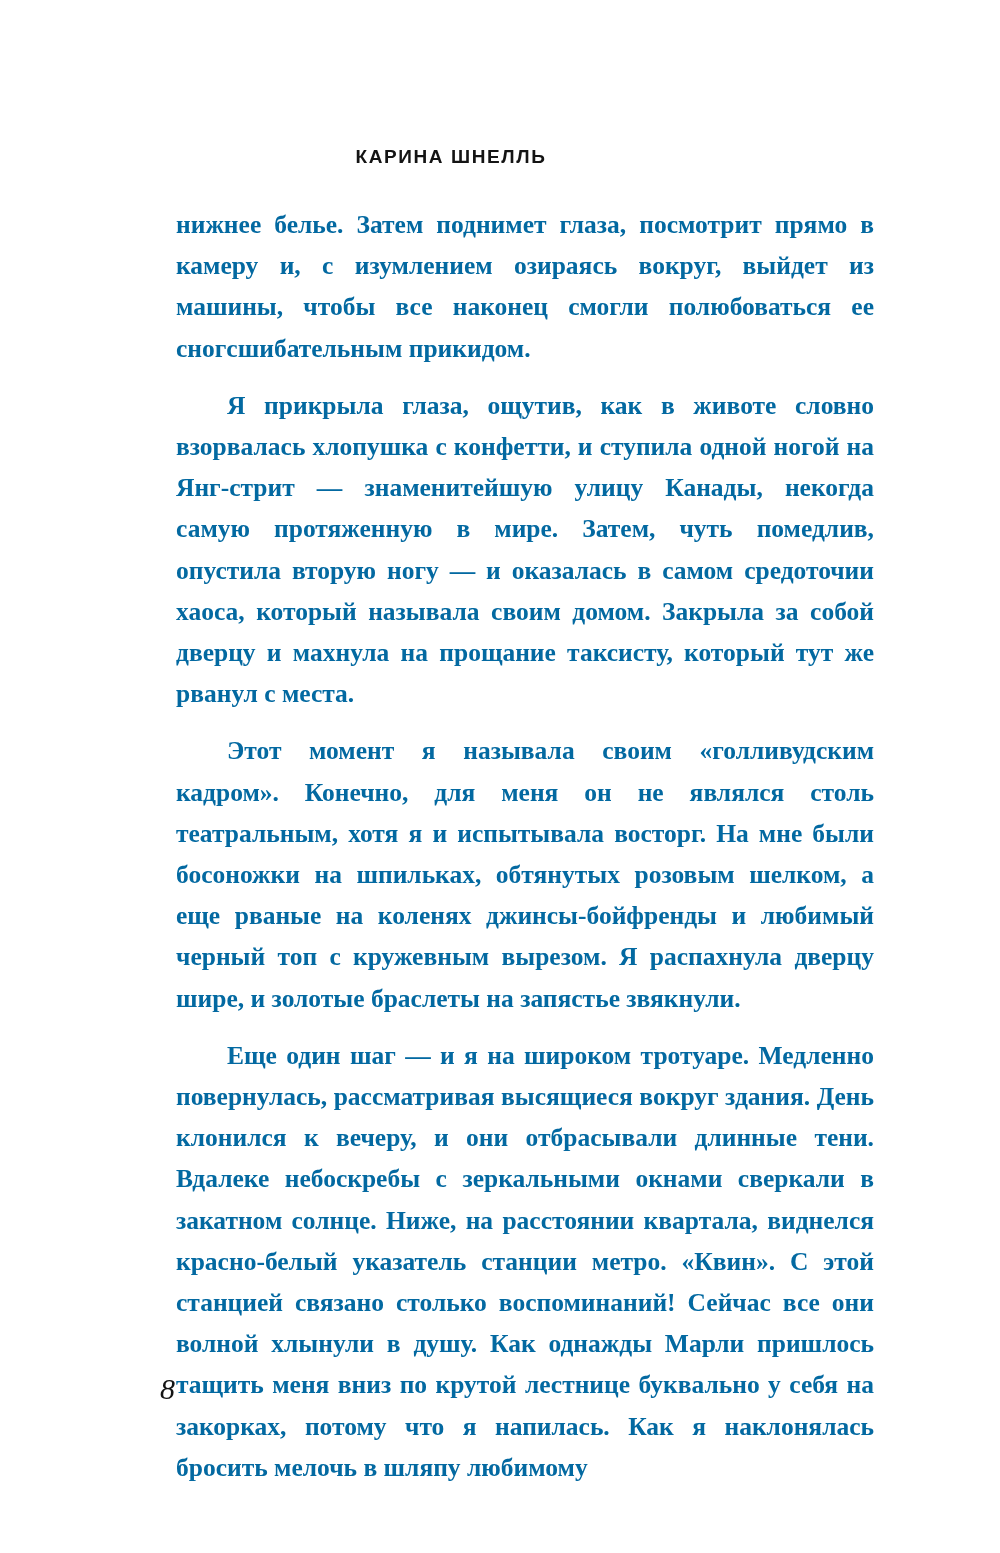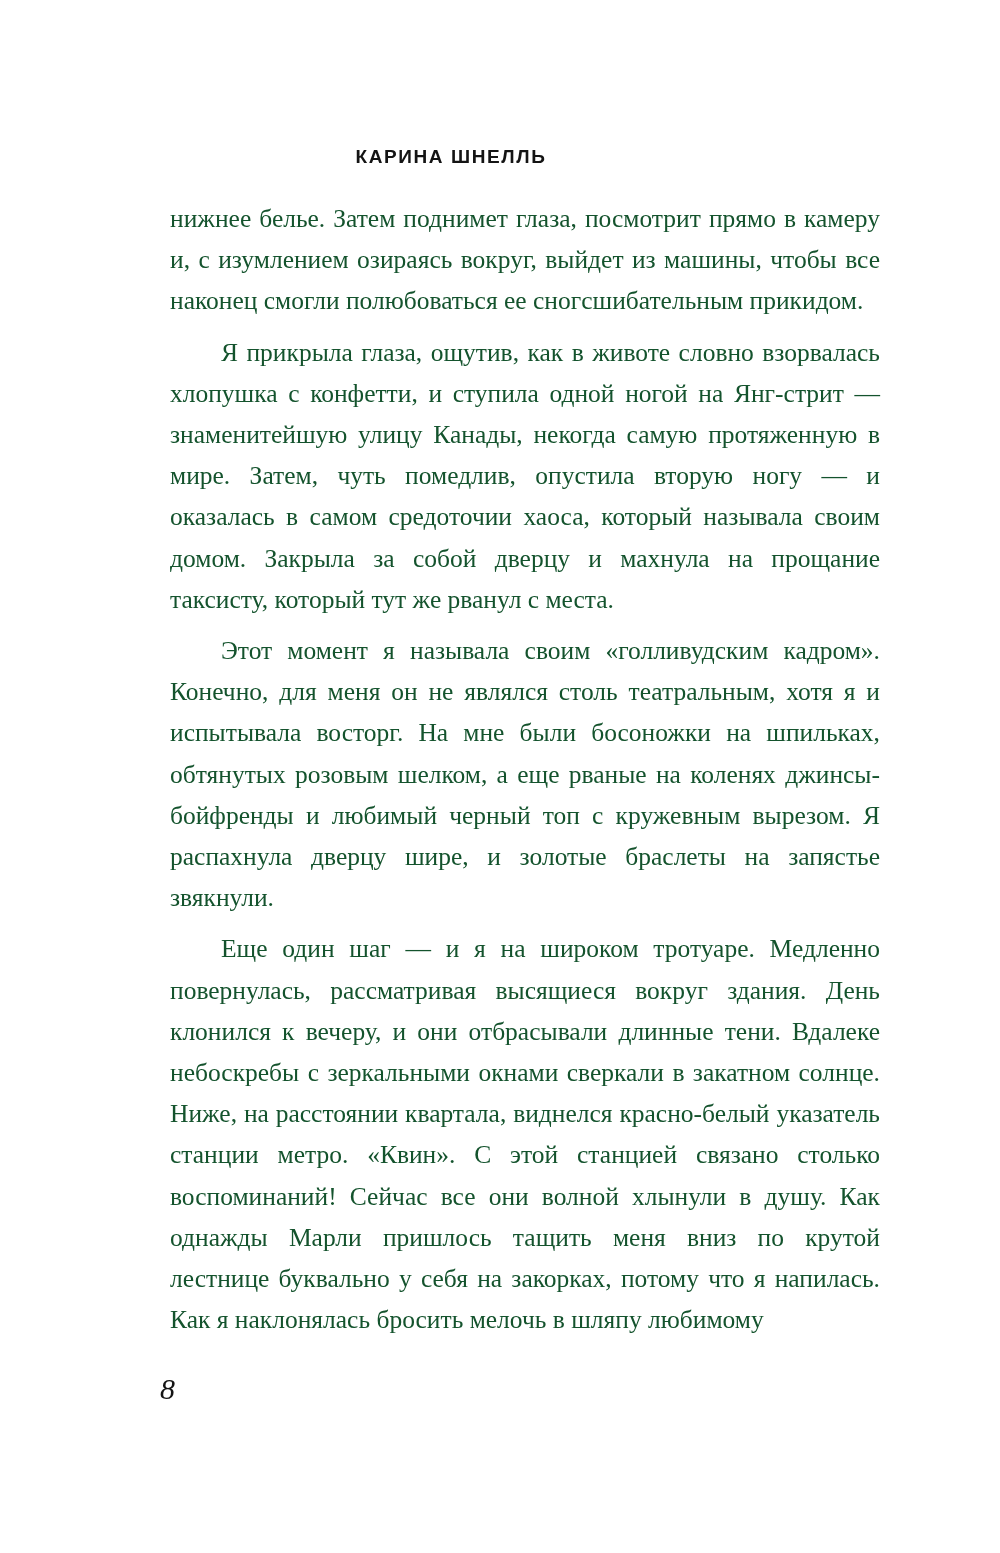--- a/index.html
+++ b/index.html
@@ -36,27 +36,28 @@
     color: #141414;
     margin-top: 24px;
   }
   .text-block {
     position: absolute;
     top: 188px;
     left: 160px;
     width: 730px;
   }
   .para {
-    margin: 10px;
+    margin: 16px;
     font-size: 25.5px;
     line-height: 41.2px;
     text-align: justify;
     text-justify: inter-word;
     hyphens: manual;
-    color: #14532d;
+    color: #0369a1;
+    font-weight: bold;
   }
   .para + .para {
     text-indent: 2.0em;
   }
   .folio {
     position: absolute;
     left: 160px;
     top: 1372px;
     font-family: "Liberation Serif", "DejaVu Serif", serif;
     font-style: italic;

